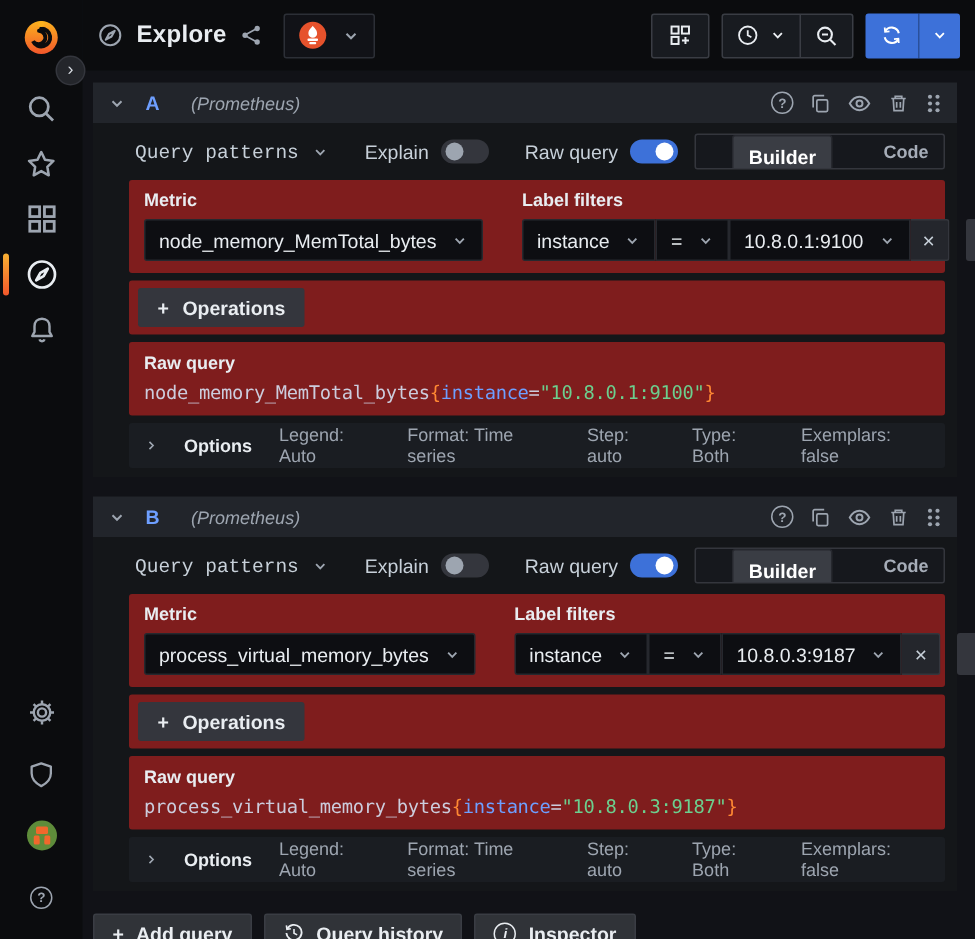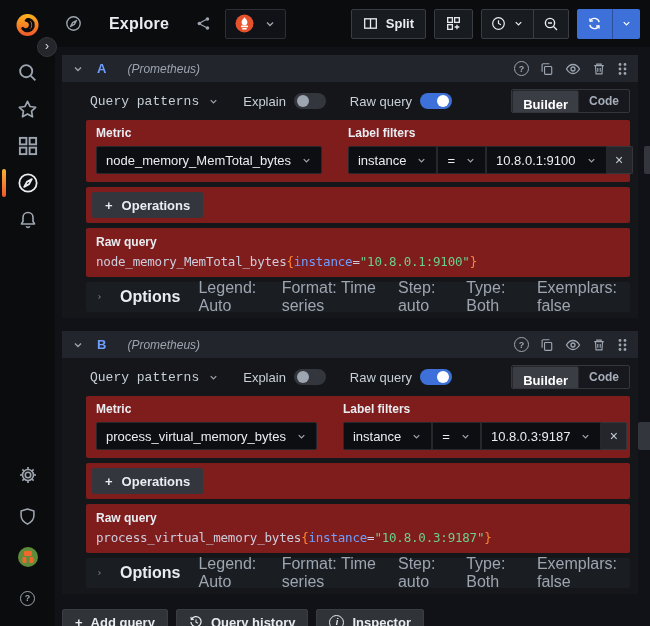--- a/index.html
+++ b/index.html
@@ -32,21 +32,21 @@
   }
   .side-bottom { margin-top:auto; display:flex; flex-direction:column; align-items:center; padding-bottom:16px; }
   .side-bottom .side-ic + .side-ic { margin-top:17px; }
 
   
   .main { flex:1; display:flex; flex-direction:column; min-width:0; }
   .topbar {
     height:47px; background:#0B0C0E; flex-shrink:0;
     display:flex; align-items:center; padding:0 10px 0 10px; gap:8px;
   }
-  .explore-head { display:flex; align-items:center; gap:27px; color:#D8DDE3; }
+  .explore-head { display:flex; align-items:center; gap:9px; color:#D8DDE3; }
   .page-title { font-size:16px; font-weight:bold; color:#E9EDF1; letter-spacing:.2px; }
   .ds-picker {
     margin-left:6px; height:30px; min-width:58px; border:1px solid #2C2F36; border-radius:2px;
     background:#111217; display:flex; align-items:center; gap:10px; padding:0 9px; cursor:pointer;
   }
   .tb-right { margin-left:auto; display:flex; align-items:center; gap:8px; }
   .btn-sec {
     height:30px; background:#181B20; border:1px solid #3A3D44; border-radius:2px;
     color:#E9EDF1; font-weight:bold; font-size:13px;
     display:flex; align-items:center; gap:8px; padding:0 11px; cursor:pointer; white-space:nowrap;
@@ -84,21 +84,21 @@
   .qp-btn { display:flex; align-items:center; gap:9px; color:#C7D0D9; cursor:pointer; padding-left:4px;font-family:Liberation Mono, monospace; }
   .tgl-wrap { display:flex; align-items:center; gap:8px; margin-left:24px; color:#C7D0D9; }
   .switch { width:32px; height:16px; border-radius:9px; background:#34363D; position:relative; cursor:pointer; }
   .switch .knob { position:absolute; top:2px; width:12px; height:12px; border-radius:50%; background:#9DA5B0; left:3px; }
   .switch.on { background:#3D71D9; }
   .switch.on .knob { left:auto; right:3px; background:#FFFFFF; }
   .seg-ctl {
     margin-left:auto; display:flex; height:24px; border:1px solid #34363D; border-radius:2px;
     overflow:hidden; font-size:12px; font-weight:bold; background:#16181D;
   }
-  .seg-ctl .seg { padding:0 10px; display:flex; align-items:center; cursor:pointer; color:#A6ADB8; }
+  .seg-ctl .seg { padding:0 10px; display:flex; align-items:center; cursor:pointer; color:#A6ADB8;margin-left:24px; }
   .seg-ctl .seg.sel { background:#3A3D44; color:#FFFFFF; }
 
   .card { background:#7f1d1d; border-radius:2px; margin-bottom:5px; }
   .card.builder { padding:6px 8px 8px 10px; display:flex; gap:26px; }
   .f-label { font-size:12px; font-weight:bold; color:#E9EDF1; margin-bottom:6px; }
   .sel {
     height:28px; background:#0D0E12; border:1px solid #26282E; border-radius:2px;
     display:flex; align-items:center; gap:10px; padding:0 9px; color:#E9EDF1; cursor:pointer;
     font-size:13px; white-space:nowrap;
   }
@@ -120,21 +120,21 @@
     background:#34363D; border-radius:2px; color:#E9EDF1; font-weight:bold; font-size:13px; cursor:pointer;
   }
   .card.raw { padding:7px 10px 8px 10px; }
   .raw-code { font-family:"DejaVu Sans Mono", monospace; font-size:12.5px; color:#CCCCDC; margin-top:5px; letter-spacing:-.2px; }
   .c-brace { color:#FF8833; }
   .c-label { color:#6E9FFF; }
   .c-str   { color:#6CCF8E; }
 
   .opts-row {
     height:30px; background:#1A1D22; border-radius:2px; display:flex; align-items:center;
-    gap:17px; padding:0 10px; font-size:16px; color:#9DA5B0; cursor:pointer;
+    gap:17px; padding:0 10px; font-size:12px; color:#9DA5B0; cursor:pointer;
   }
   .opts-row .t { color:#E9EDF1; font-weight:bold; margin-right:1px; }
 
   .q-section { margin-bottom:13px; }
 
   .footer { display:flex; gap:8px; margin-top:15px; }
   .btn-foot {
     height:26px; background:#303338; border:1px solid #3A3D44; border-radius:2px;
     color:#E9EDF1; font-weight:bold; font-size:13px;
     display:flex; align-items:center; gap:8px; padding:0 12px; cursor:pointer;
@@ -249,27 +249,20 @@
         </svg>
       </span>
       <span>
         <svg width="12" height="12" viewBox="0 0 16 16" fill="none" stroke="#9DA5B0" stroke-width="1.8">
             <path d="M4 6 L8 10 L12 6"></path>
           </svg>
       </span>
     </div>
 
     <div class="tb-right">
-      <button class="btn-sec">
-        <svg width="15" height="15" viewBox="0 0 16 16" fill="none" stroke="currentColor" stroke-width="1.4">
-          <rect x="1.8" y="3" width="12.4" height="10"></rect>
-            <path d="M8 3 L8 13"></path>
-        </svg>
-        <span>Split</span>
-      </button>
       <button class="btn-sec">
         <svg width="15" height="15" viewBox="0 0 16 16" fill="none" stroke="currentColor" stroke-width="1.4">
           <rect x="1.8" y="1.8" width="5" height="5"></rect>
             <rect x="9.2" y="1.8" width="5" height="5"></rect>
           <rect x="1.8" y="9.2" width="5" height="5"></rect>
             <path d="M11.7 9.2 L11.7 14.2 M9.2 11.7 L14.2 11.7"></path>
         </svg>
       </button>
       <div class="btn-group">
         <div class="bg-seg">

